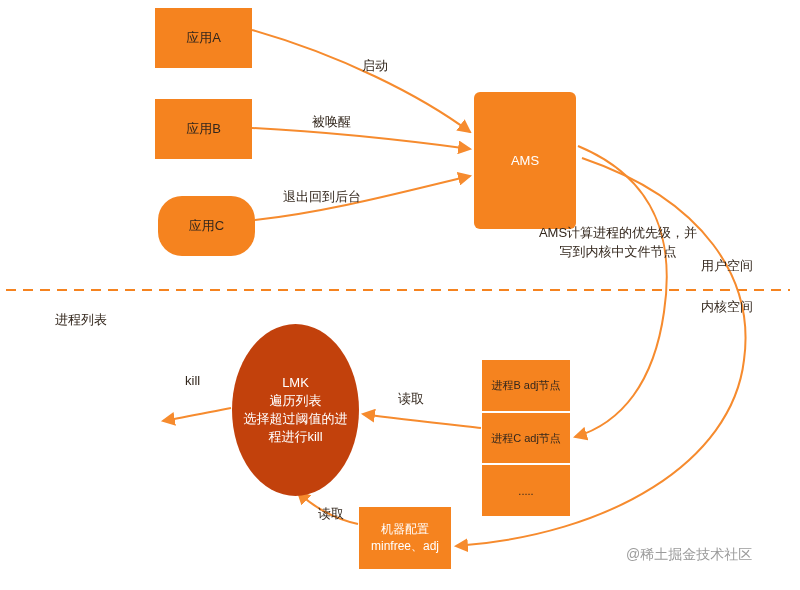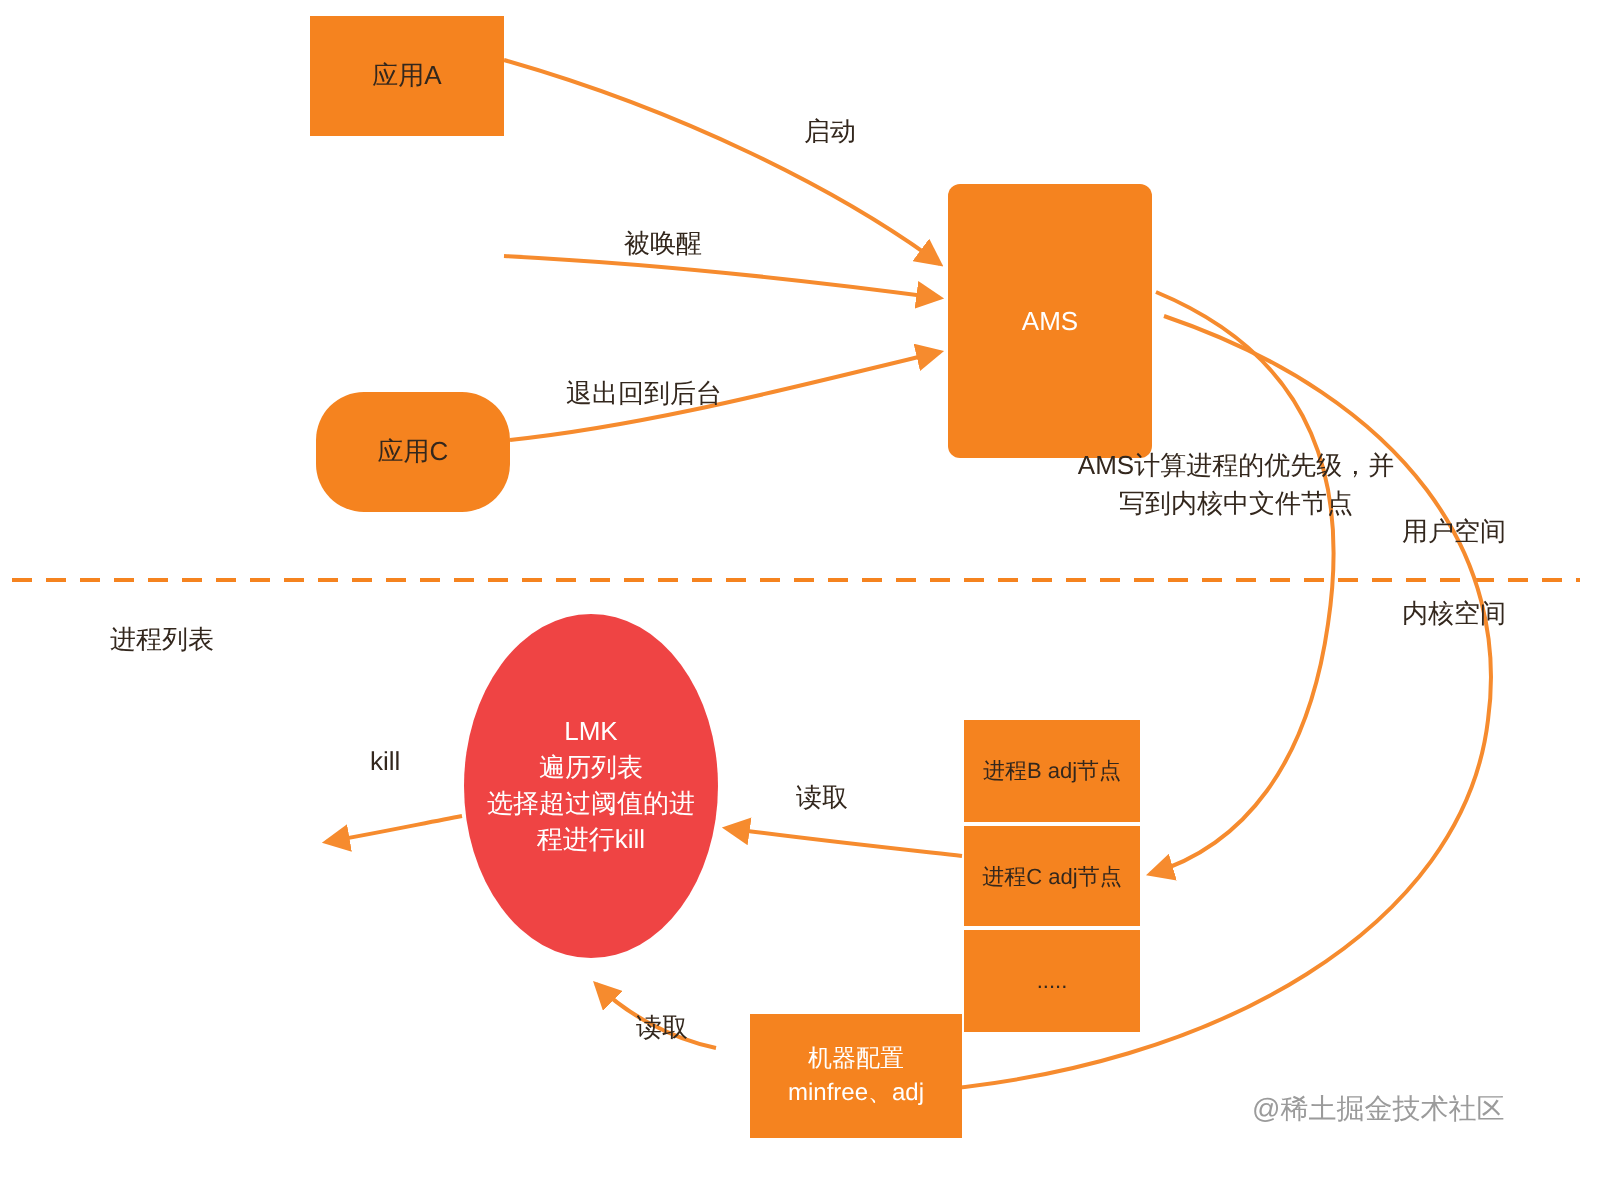--- a/index.html
+++ b/index.html
@@ -18,23 +18,23 @@
     display: flex;
     align-items: center;
     justify-content: center;
     box-sizing: border-box;
     z-index: 2;
   }
   .app-box { width: 97px; height: 60px; color: #33271d; font-size: 13px; }
   .ams-box { width: 102px; height: 137px; border-radius: 6px; color: #fff; font-size: 13px; }
   .ellipse {
     position: absolute;
-    left: 232px; top: 307px;
+    left: 232px; top: 324px;
     width: 127px; height: 172px;
-    background: #ef4444;
+    background: #c2410c;
     border-radius: 50%;
     display: flex; flex-direction: column;
     align-items: center; justify-content: center;
     color: #fff; font-size: 13px; line-height: 18px;
     text-align: center; z-index: 2;
   }
   .stack {
     position: absolute;
     background: #F5831F;
     display: flex; flex-direction: column;
@@ -43,26 +43,26 @@
   .stack .row {
     flex: 1;
     display: flex; align-items: center; justify-content: center;
     color: #33271d;
   }
   .stack .row:not(:last-child) { border-bottom: 2px solid #fff; }
   .proc-list { left: 42px; top: 336px; width: 116px; height: 178px; font-size: 13px; }
   .adj-list  { left: 482px; top: 360px; width: 88px; height: 156px; font-size: 11px; }
   .config-box {
     position: absolute;
-    left: 359px; top: 507px; width: 106px; height: 62px;
+    left: 359px; top: 507px; width: 92px; height: 62px;
     background: #F5831F;
     display: flex; flex-direction: column;
     align-items: center; justify-content: center;
     color: #fff; font-size: 12px; line-height: 17px;
-    text-align: center; z-index: 2; margin-left: 16px;
+    text-align: center; z-index: 2;
   }
   .lbl {
     position: absolute;
     color: #33271d;
     font-size: 13px;
     white-space: nowrap;
     z-index: 3;
   }
   .annotation {
     position: absolute;
@@ -104,29 +104,32 @@
     <path d="M 481 428 C 445 424, 398 419, 363 414" fill="none" stroke="#F68B2E" stroke-width="2" marker-end="url(#arrow)"></path>
 
     <path d="M 231 408 C 210 412, 186 417, 163 421" fill="none" stroke="#F68B2E" stroke-width="2" marker-end="url(#arrow)"></path>
 
     <path d="M 358 524 C 334 519, 312 506, 298 492" fill="none" stroke="#F68B2E" stroke-width="2" marker-end="url(#arrow)"></path>
   </svg>
 
   <div class="node app-box" style="left:155px; top:8px;">
     <span>应用A</span>
   </div>
+  <div class="node app-box" style="left:155px; top:99px;">
+    <span>应用B</span>
+  </div>
   <div class="node app-box" style="left:158px; top:196px;border-radius:24px;">
     <span>应用C</span>
   </div>
 
   <div class="node ams-box" style="left:474px; top:92px;">
     <span>AMS</span>
   </div>
 
-  <div class="lbl" style="left:362px; top:57px;margin-left:40px;">启动</div>
+  <div class="lbl" style="left:362px; top:57px;">启动</div>
   <div class="lbl" style="left:312px; top:113px;">被唤醒</div>
   <div class="lbl" style="left:283px; top:188px;">退出回到后台</div>
   <div class="lbl" style="left:185px; top:373px;">kill</div>
   <div class="lbl" style="left:398px; top:390px;">读取</div>
   <div class="lbl" style="left:318px; top:505px;">读取</div>
 
   <div class="annotation">
     <div>AMS计算进程的优先级，并</div>
     <div>写到内核中文件节点</div>
   </div>

